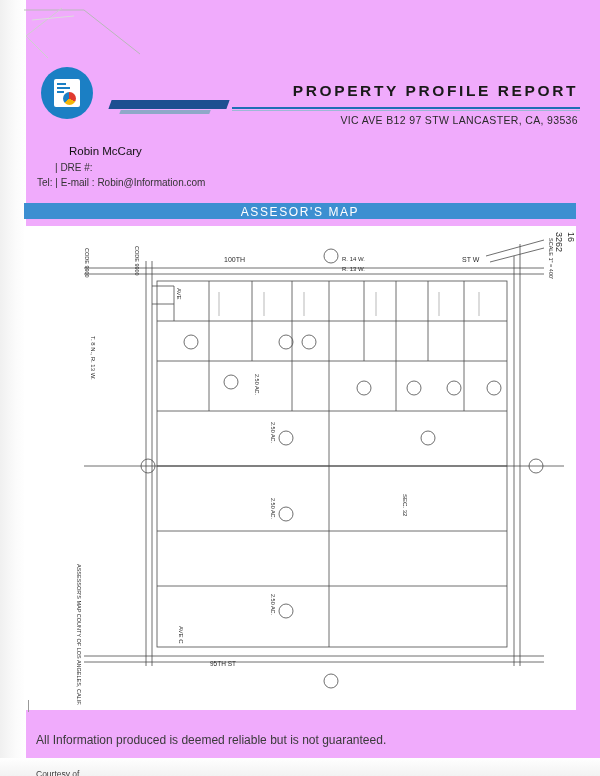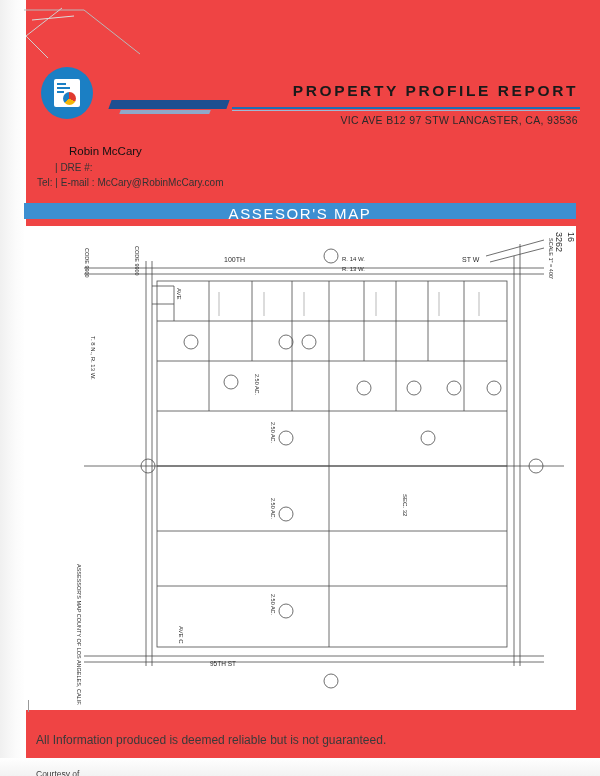--- a/index.html
+++ b/index.html
@@ -8,21 +8,21 @@
     background: #ffffff;
   }
   body {
     font-family: "Liberation Sans", sans-serif;
     -webkit-font-smoothing: antialiased;
   }
   .page {
     position: relative;
     width: 600px;
     height: 776px;
-    background: #ef4444;
+    background: #f0abfc;
     overflow: hidden;
   }
   
   .scan-edge-left {
     position: absolute;
     left: 0; top: 0;
     width: 26px; height: 776px;
     background: linear-gradient(to right, #f0f0f0 0%, #fbfbfb 60%, #ffffff 100%);
   }
   .scan-edge-bottom {
@@ -144,21 +144,21 @@
   .section-banner {
     position: absolute;
     left: 24px; top: 203px;
     width: 552px; height: 16px;
     background: #3d8fd1;
   }
   .section-banner span {
     position: absolute;
     left: 0; right: 0; top: 2px;
     text-align: center;
-    font-size: 15px;
+    font-size: 12px;
     letter-spacing: 1.6px;
     color: #ffffff;
     font-weight: normal;
   }
 
   
   .map-wrap {
     position: absolute;
     left: 24px; top: 226px;
     width: 552px; height: 484px;
@@ -221,21 +221,21 @@
   <div class="logo-bar"></div>
   <div class="logo-bar-2"></div>
 
   <div class="report-title">PROPERTY PROFILE REPORT</div>
   <div class="header-rule"></div>
   <div class="header-rule-thin"></div>
   <div class="subject-address">VIC AVE B12 97 STW LANCASTER, CA, 93536</div>
 
   <div class="agent-name">Robin McCary</div>
   <div class="agent-dre">| DRE #:</div>
-  <div class="agent-contact">Tel:  |  E-mail : McCary@RobinMcCary.com</div>
+  <div class="agent-contact">Tel:  |  E-mail : Robin@Information.com</div>
 
   <div class="section-banner">
     <span>ASSESOR'S MAP</span>
   </div>
 
   <div class="map-wrap">
     <svg width="552" height="484" viewBox="0 0 552 484">
       <g stroke="#4a4a4a" fill="none" stroke-width="0.8">
 
         <rect x="133" y="55" width="350" height="366"></rect>

